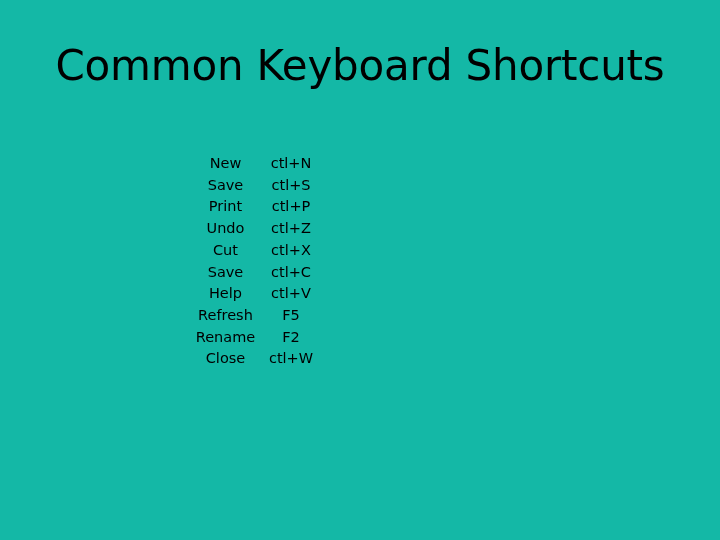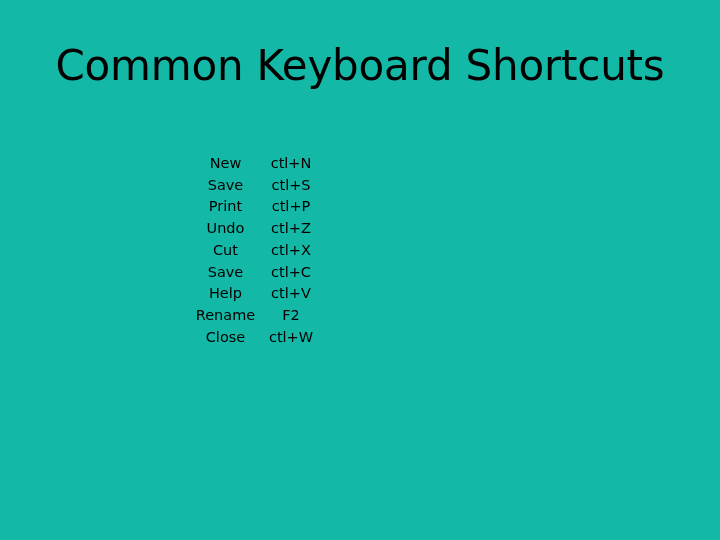--- a/index.html
+++ b/index.html
@@ -101,20 +101,24 @@
         </tr>
         <tr>
           <td class="cmd-cell">Save</td>
           <td class="key-cell">ctl+C</td>
         </tr>
         <tr>
           <td class="cmd-cell">Help</td>
           <td class="key-cell">ctl+V</td>
         </tr>
         <tr>
+          <td class="cmd-cell">Refresh</td>
+          <td class="key-cell">F5</td>
+        </tr>
+        <tr>
           <td class="cmd-cell">Rename</td>
           <td class="key-cell">F2</td>
         </tr>
         <tr>
           <td class="cmd-cell">Close</td>
           <td class="key-cell">ctl+W</td>
         </tr>
       </tbody>
   </table>
 

